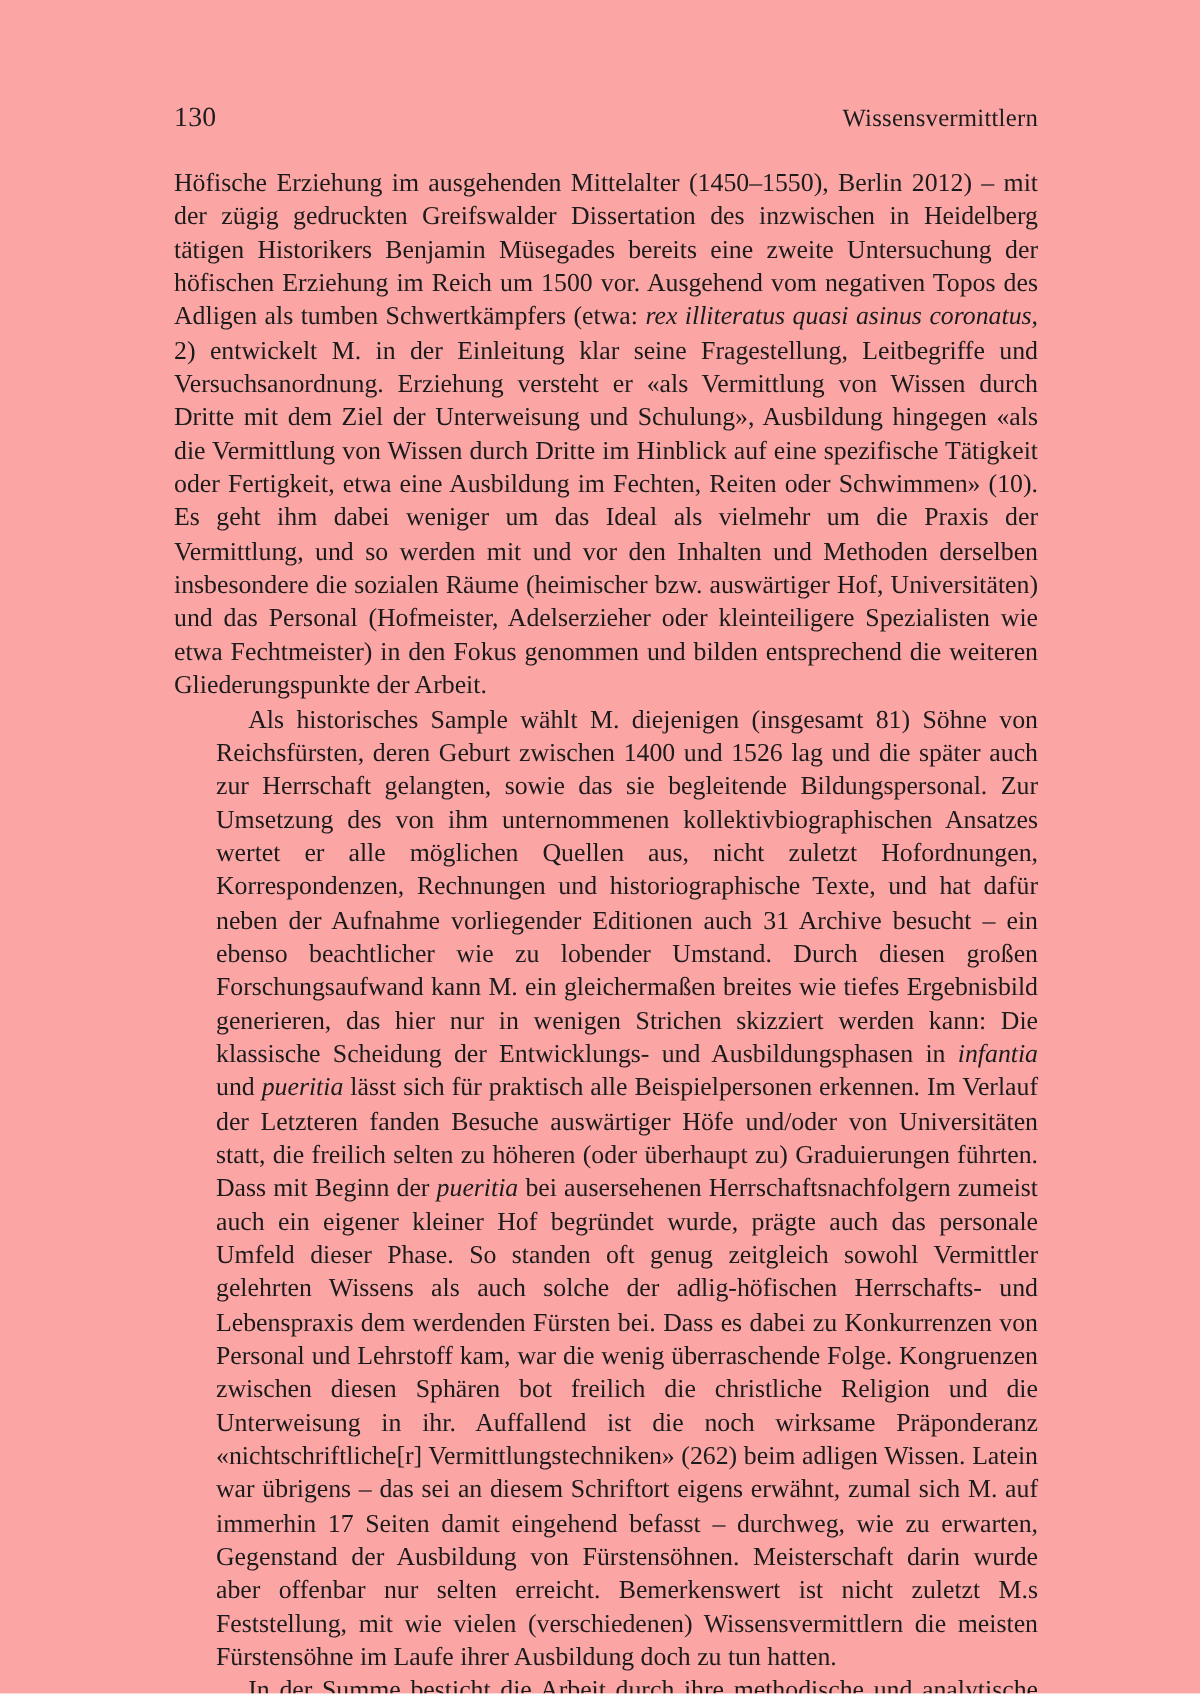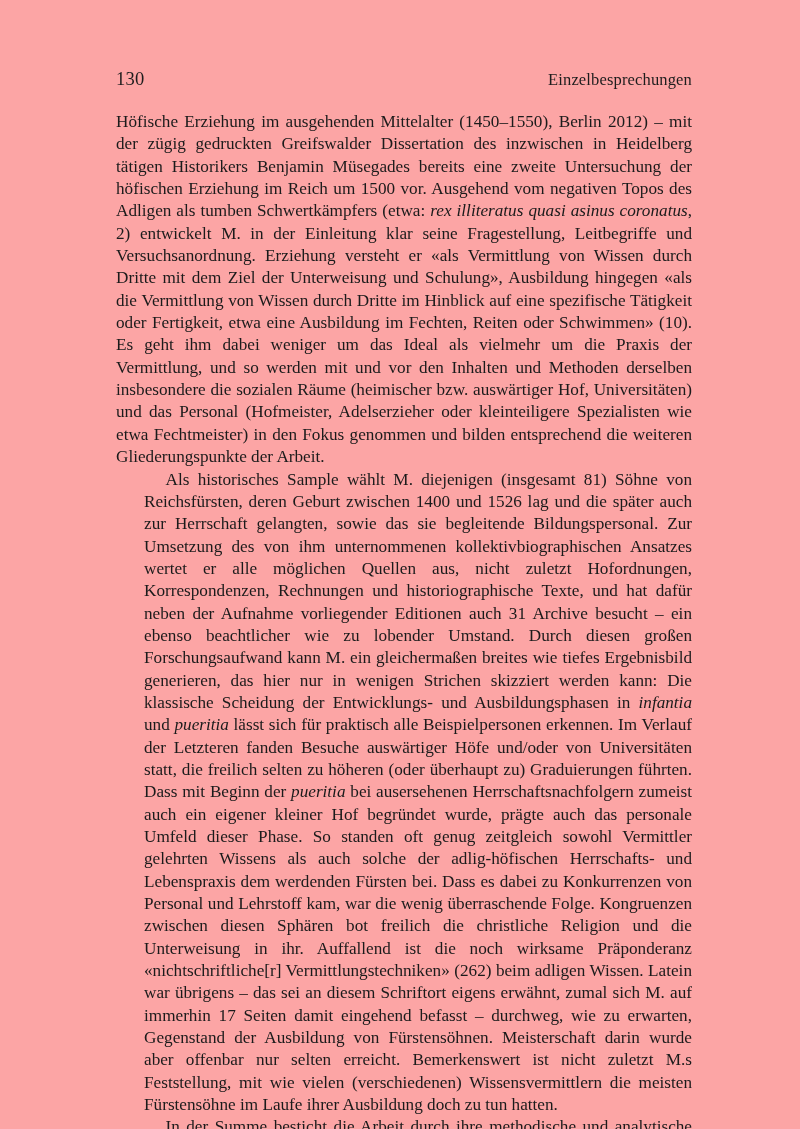--- a/index.html
+++ b/index.html
@@ -75,21 +75,21 @@
     font-style: italic;
   }
 </style>
 </head>
 <body>
 
 <div class="page">
 
   <div class="running-head">
     <span class="folio">130</span>
-    <span class="head-title">Einzelbesprechungen</span>
+    <span class="head-title">Wissensvermittlern</span>
   </div>
 
   <div class="textblock" id="textblock">
       <p><span>Höfische Erziehung im ausgehenden Mittelalter (1450–1550), Berlin 2012) – mit der zügig gedruckten Greifswalder Dissertation des inzwischen in Heidelberg tätigen Historikers Benjamin Müsegades bereits eine zweite Untersuchung der höfischen Erziehung im Reich um 1500 vor. Ausgehend vom negativen Topos des Adligen als tumben Schwertkämpfers (etwa: </span><i>rex illiteratus quasi asinus coronatus</i><span>, 2) entwickelt M. in der Einleitung klar seine Fragestellung, Leitbegriffe und Versuchsanordnung. Erziehung versteht er «als Vermittlung von Wissen durch Dritte mit dem Ziel der Unterweisung und Schulung», Ausbildung hingegen «als die Vermittlung von Wissen durch Dritte im Hinblick auf eine spezifische Tätigkeit oder Fertigkeit, etwa eine Ausbildung im Fechten, Reiten oder Schwimmen» (10). Es geht ihm dabei weniger um das Ideal als vielmehr um die Praxis der Vermittlung, und so werden mit und vor den Inhalten und Methoden derselben insbesondere die sozialen Räume (heimischer bzw. auswärtiger Hof, Universitäten) und das Personal (Hofmeister, Adelserzieher oder kleinteiligere Spezialisten wie etwa Fechtmeister) in den Fokus genommen und bilden entsprechend die weiteren Gliederungspunkte der Arbeit.</span></p>
       <p class="indent"><span>Als historisches Sample wählt M. diejenigen (insgesamt 81) Söhne von Reichsfürsten, deren Geburt zwischen 1400 und 1526 lag und die später auch zur Herrschaft gelangten, sowie das sie begleitende Bildungspersonal. Zur Umsetzung des von ihm unternommenen kollektivbiographischen Ansatzes wertet er alle möglichen Quellen aus, nicht zuletzt Hofordnungen, Korrespondenzen, Rechnungen und historiographische Texte, und hat dafür neben der Aufnahme vorliegender Editionen auch 31 Archive besucht – ein ebenso beachtlicher wie zu lobender Umstand. Durch diesen großen Forschungsaufwand kann M. ein gleichermaßen breites wie tiefes Ergebnisbild generieren, das hier nur in wenigen Strichen skizziert werden kann: Die klassische Scheidung der Entwicklungs- und Ausbildungsphasen in </span><i>infantia</i><span> und </span><i>pueritia</i><span> lässt sich für praktisch alle Beispielpersonen erkennen. Im Verlauf der Letzteren fanden Besuche auswärtiger Höfe und/oder von Universitäten statt, die freilich selten zu höheren (oder überhaupt zu) Graduierungen führten. Dass mit Beginn der </span><i>pueritia</i><span> bei ausersehenen Herrschaftsnachfolgern zumeist auch ein eigener kleiner Hof begründet wurde, prägte auch das personale Umfeld dieser Phase. So standen oft genug zeitgleich sowohl Vermittler gelehrten Wissens als auch solche der adlig-höfischen Herrschafts- und Lebenspraxis dem werdenden Fürsten bei. Dass es dabei zu Konkurrenzen von Personal und Lehrstoff kam, war die wenig überraschende Folge. Kongruenzen zwischen diesen Sphären bot freilich die christliche Religion und die Unterweisung in ihr. Auffallend ist die noch wirksame Präponderanz «nichtschriftliche[r] Vermittlungstechniken» (262) beim adligen Wissen. Latein war übrigens – das sei an diesem Schriftort eigens erwähnt, zumal sich M. auf immerhin 17 Seiten damit eingehend befasst – durchweg, wie zu erwarten, Gegenstand der Ausbildung von Fürstensöhnen. Meisterschaft darin wurde aber offenbar nur selten erreicht. Bemerkenswert ist nicht zuletzt M.s Feststellung, mit wie vielen (verschiedenen) Wissensvermittlern die meisten Fürstensöhne im Laufe ihrer Ausbildung doch zu tun hatten.</span></p>
       <p class="indent"><span>In der Summe besticht die Arbeit durch ihre methodische und analytische Umsicht, die sprachliche Klarheit und die große Quellennähe. So gelingt es M., eine Kollektiv-</span></p>
     </div>
 
 </div>
 

